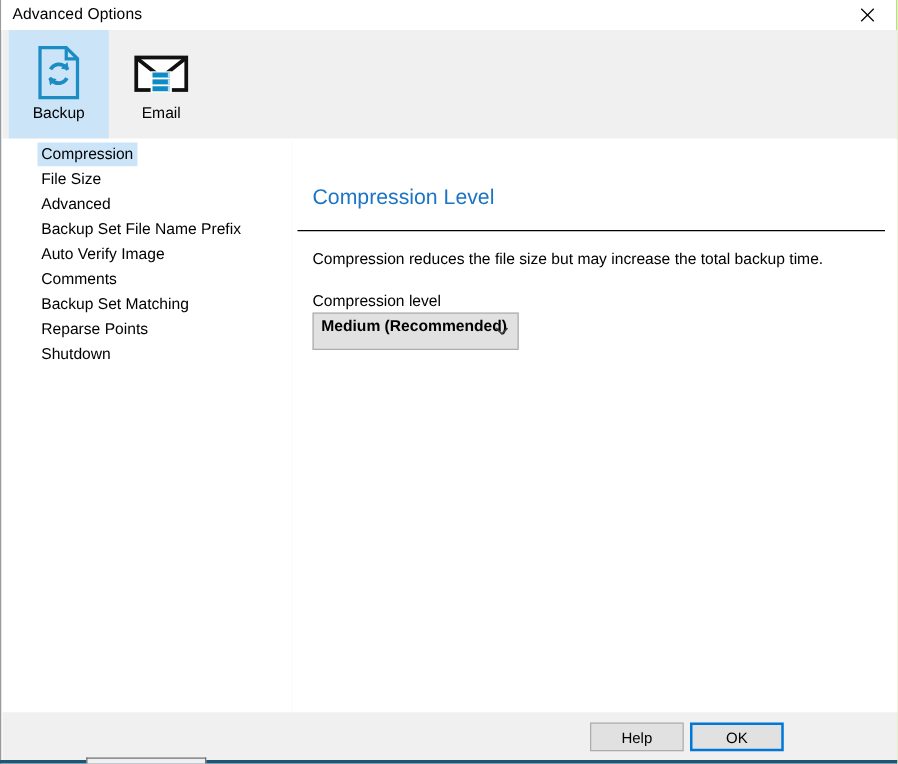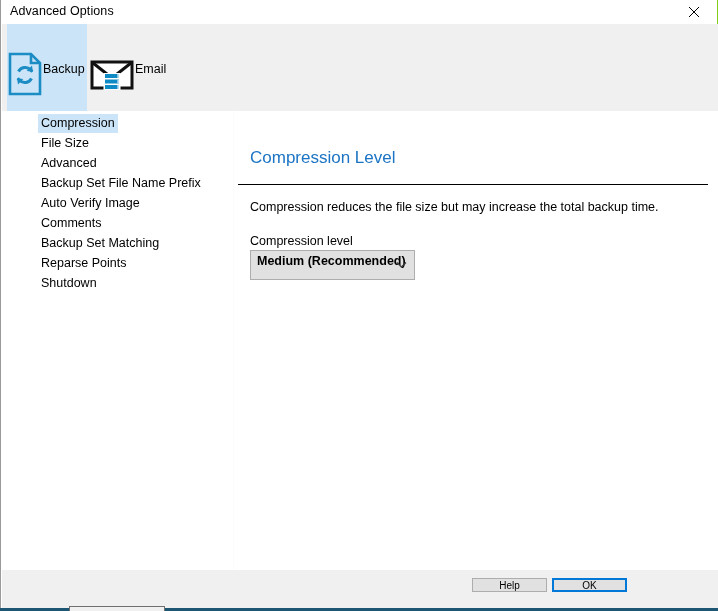--- a/index.html
+++ b/index.html
@@ -67,21 +67,21 @@
     height: 87px;
     background: #f0f0f0;
     box-sizing: border-box;
   }
   .ribbon-tab {
     position: absolute;
     top: 0;
     height: 87px;
     width: 80px;
     display: flex;
-    flex-direction: row;
+    flex-direction: column;
     align-items: center;
     justify-content: flex-start;
     cursor: default;
     box-sizing: border-box;
   }
   .ribbon-tab.selected { background: #cce4f7; }
   .ribbon-tab .tab-icon {
     margin-top: 12px;
     height: 44px;
     display: flex;
@@ -111,21 +111,21 @@
     left: 0;
     top: 0;
     width: 232px;
     height: 459px;
     background: #ffffff;
     border-right: 1px solid #fbfcfe;
     box-sizing: border-box;
   }
   .nav-item {
     position: relative;
-    margin-left: 36px;
+    margin-left: 28px;
     display: inline-block;
     padding: 1px 3px 2px 3px;
     font-size: 12.5px;
     line-height: 16px;
     color: #000000;
     cursor: default;
     white-space: nowrap;
   }
   .nav-row { height: 20px; }
   .nav-item.selected { background: #cce4f7; }
@@ -206,26 +206,26 @@
     width: 716px;
     height: 40px;
     background: #f0f0f0;
     border-top: 1px solid #f0f0f0;
     box-sizing: border-box;
   }
   .btn {
     position: absolute;
     top: 7px;
     width: 75px;
-    height: 14px;
+    height: 23px;
     background: #e1e1e1;
     border: 1px solid #adadad;
     box-sizing: border-box;
     font-family: "Liberation Sans", sans-serif;
-    font-size: 10px;
+    font-size: 12px;
     color: #000000;
     display: flex;
     align-items: center;
     justify-content: center;
     cursor: default;
     padding: 0;
   }
   .btn.default {
     border: 2px solid #0078d7;
   }

